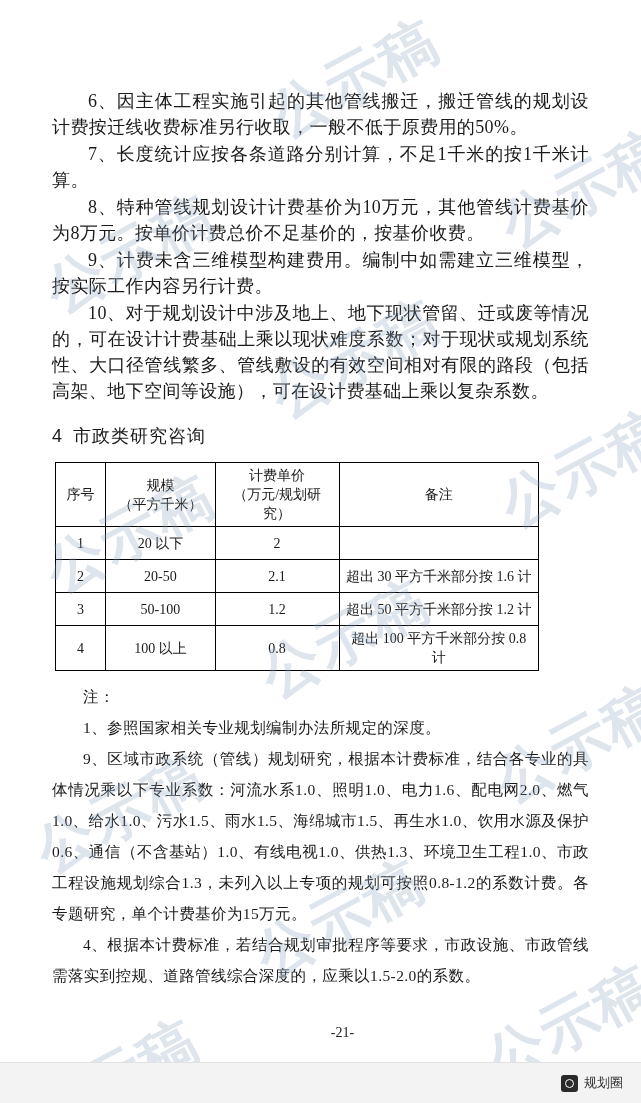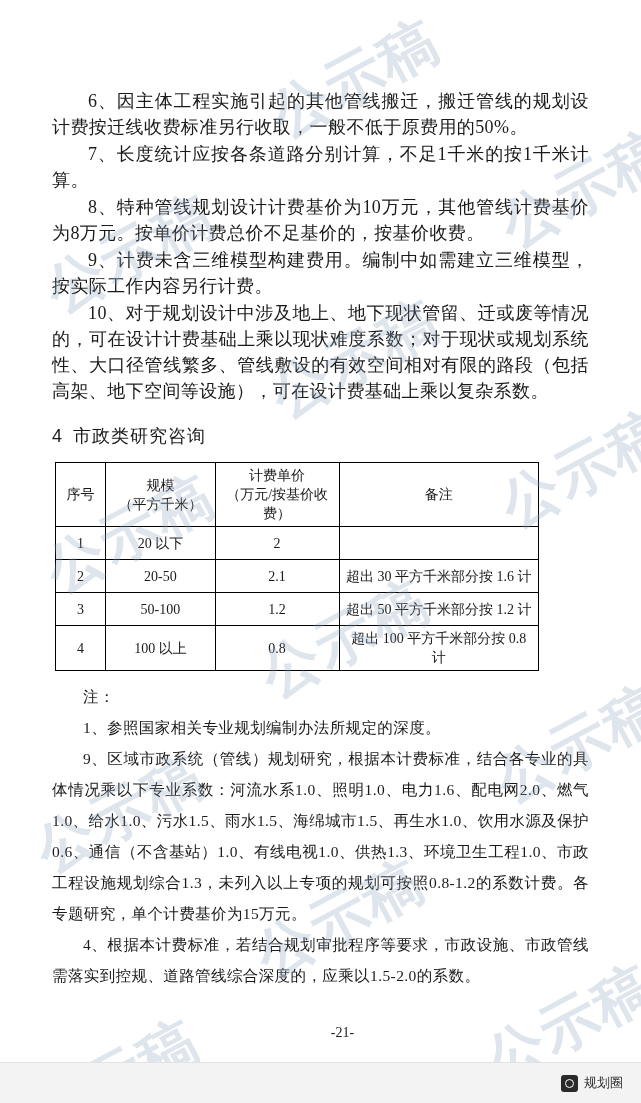--- a/index.html
+++ b/index.html
@@ -206,21 +206,21 @@
       <tr>
         <th class="col-no">
           <span class="l1">序号</span>
         </th>
         <th class="col-scale">
           <span class="l1">规模</span>
           <span class="l2">（平方千米）</span>
         </th>
         <th class="col-price">
           <span class="l1">计费单价</span>
-          <span class="l2">（万元/按基价收费）</span>
+          <span class="l2">（万元/规划研究）</span>
         </th>
         <th class="col-remark">
           <span class="l1">备注</span>
         </th>
       </tr>
     </thead>
     <tbody>
       <tr>
         <td>1</td>
         <td>20 以下</td>

